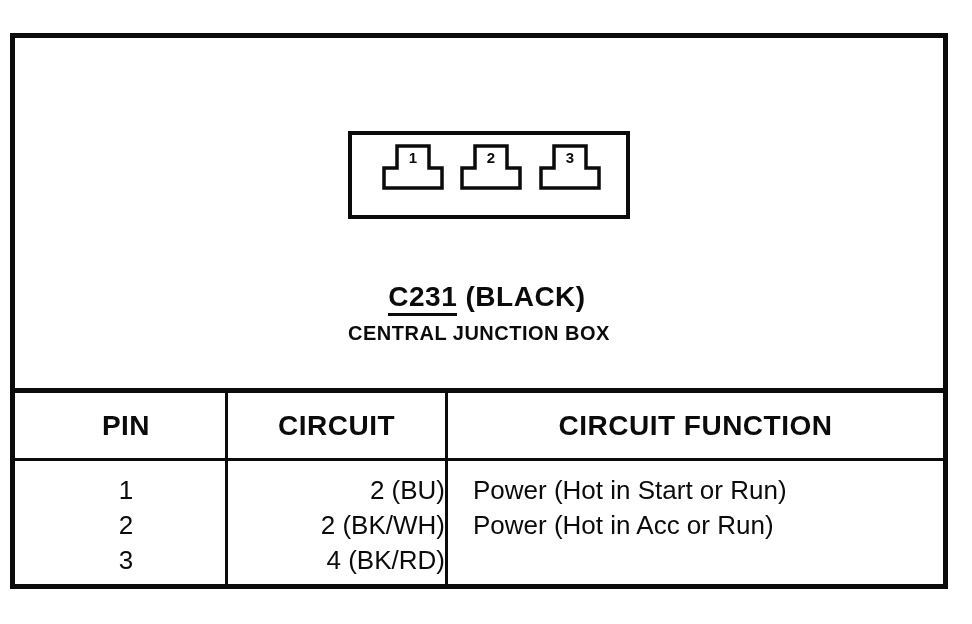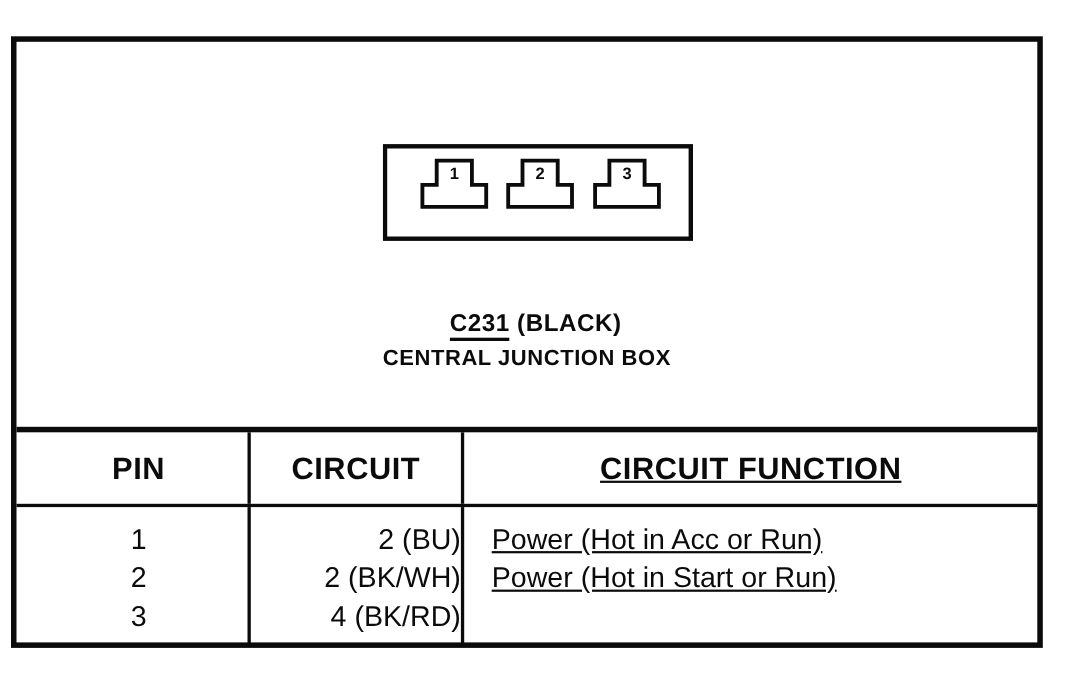--- a/index.html
+++ b/index.html
@@ -49,21 +49,21 @@
   }
   .titles {
     position: absolute;
     left: 0;
     right: 0;
     top: 243px;
     text-align: center;
     line-height: 1.15;
   }
   .title-line1 {
-    font-size: 22px;
+    font-size: 28px;
     font-weight: bold;
     letter-spacing: 0.5px;
     margin-left: 16px;
   }
   .title-code {
     border-bottom: 3px solid #0b0b0b;
     padding-bottom: 1px;
   }
   .title-line2 {
     margin-top: 9px;
@@ -85,22 +85,22 @@
     font-weight: bold;
     font-size: 28px;
     letter-spacing: 0.5px;
   }
   .tbl-body {
     display: flex;
     flex: 1;
     font-size: 26px;
   }
   .c1 { width: 213px; border-right: 3px solid #0b0b0b; box-sizing: border-box; padding-left: 12px; }
-  .c2 { width: 194px; border-right: 3px solid #0b0b0b; box-sizing: border-box; }
-  .c3 { flex: 1; text-decoration: underline; }
+  .c2 { width: 220px; border-right: 3px solid #0b0b0b; box-sizing: border-box; }
+  .c3 { flex: 1; }
   .hcell {
     display: flex;
     align-items: center;
     justify-content: center;
   }
   .bodycol { padding-top: 12px; }
   .bodycol .line { line-height: 35px; white-space: nowrap; }
   .pin-col { text-align: center; }
   .circuit-col { padding-left: 26px; text-align: right; }
   .func-col { padding-left: 25px; }
@@ -142,20 +142,20 @@
           <div class="line">1</div>
           <div class="line">2</div>
           <div class="line">3</div>
         </div>
         <div class="c2 bodycol circuit-col">
           <div class="line">2 (BU)</div>
           <div class="line">2 (BK/WH)</div>
           <div class="line">4 (BK/RD)</div>
         </div>
         <div class="c3 bodycol func-col">
+          <div class="line">Power (Hot in Start or Run)</div>
           <div class="line">Power (Hot in Acc or Run)</div>
-          <div class="line">Power (Hot in Start or Run)</div>
         </div>
       </div>
     </div>
 
   </div>
 </div>
 
 </body></html>

